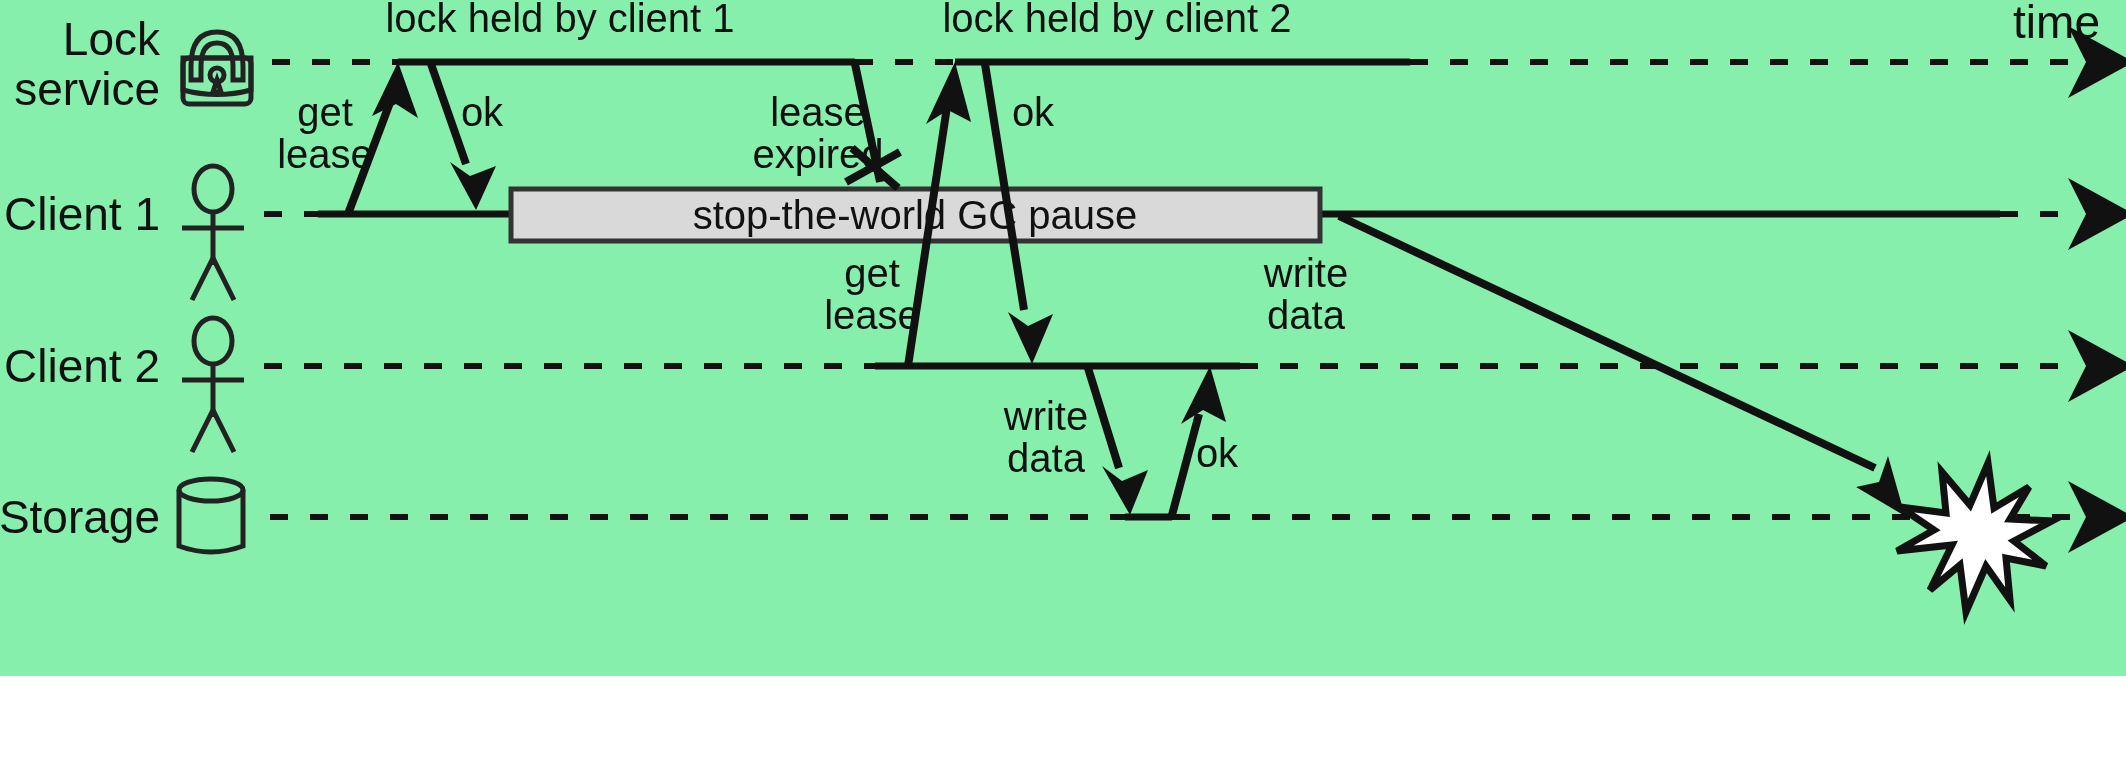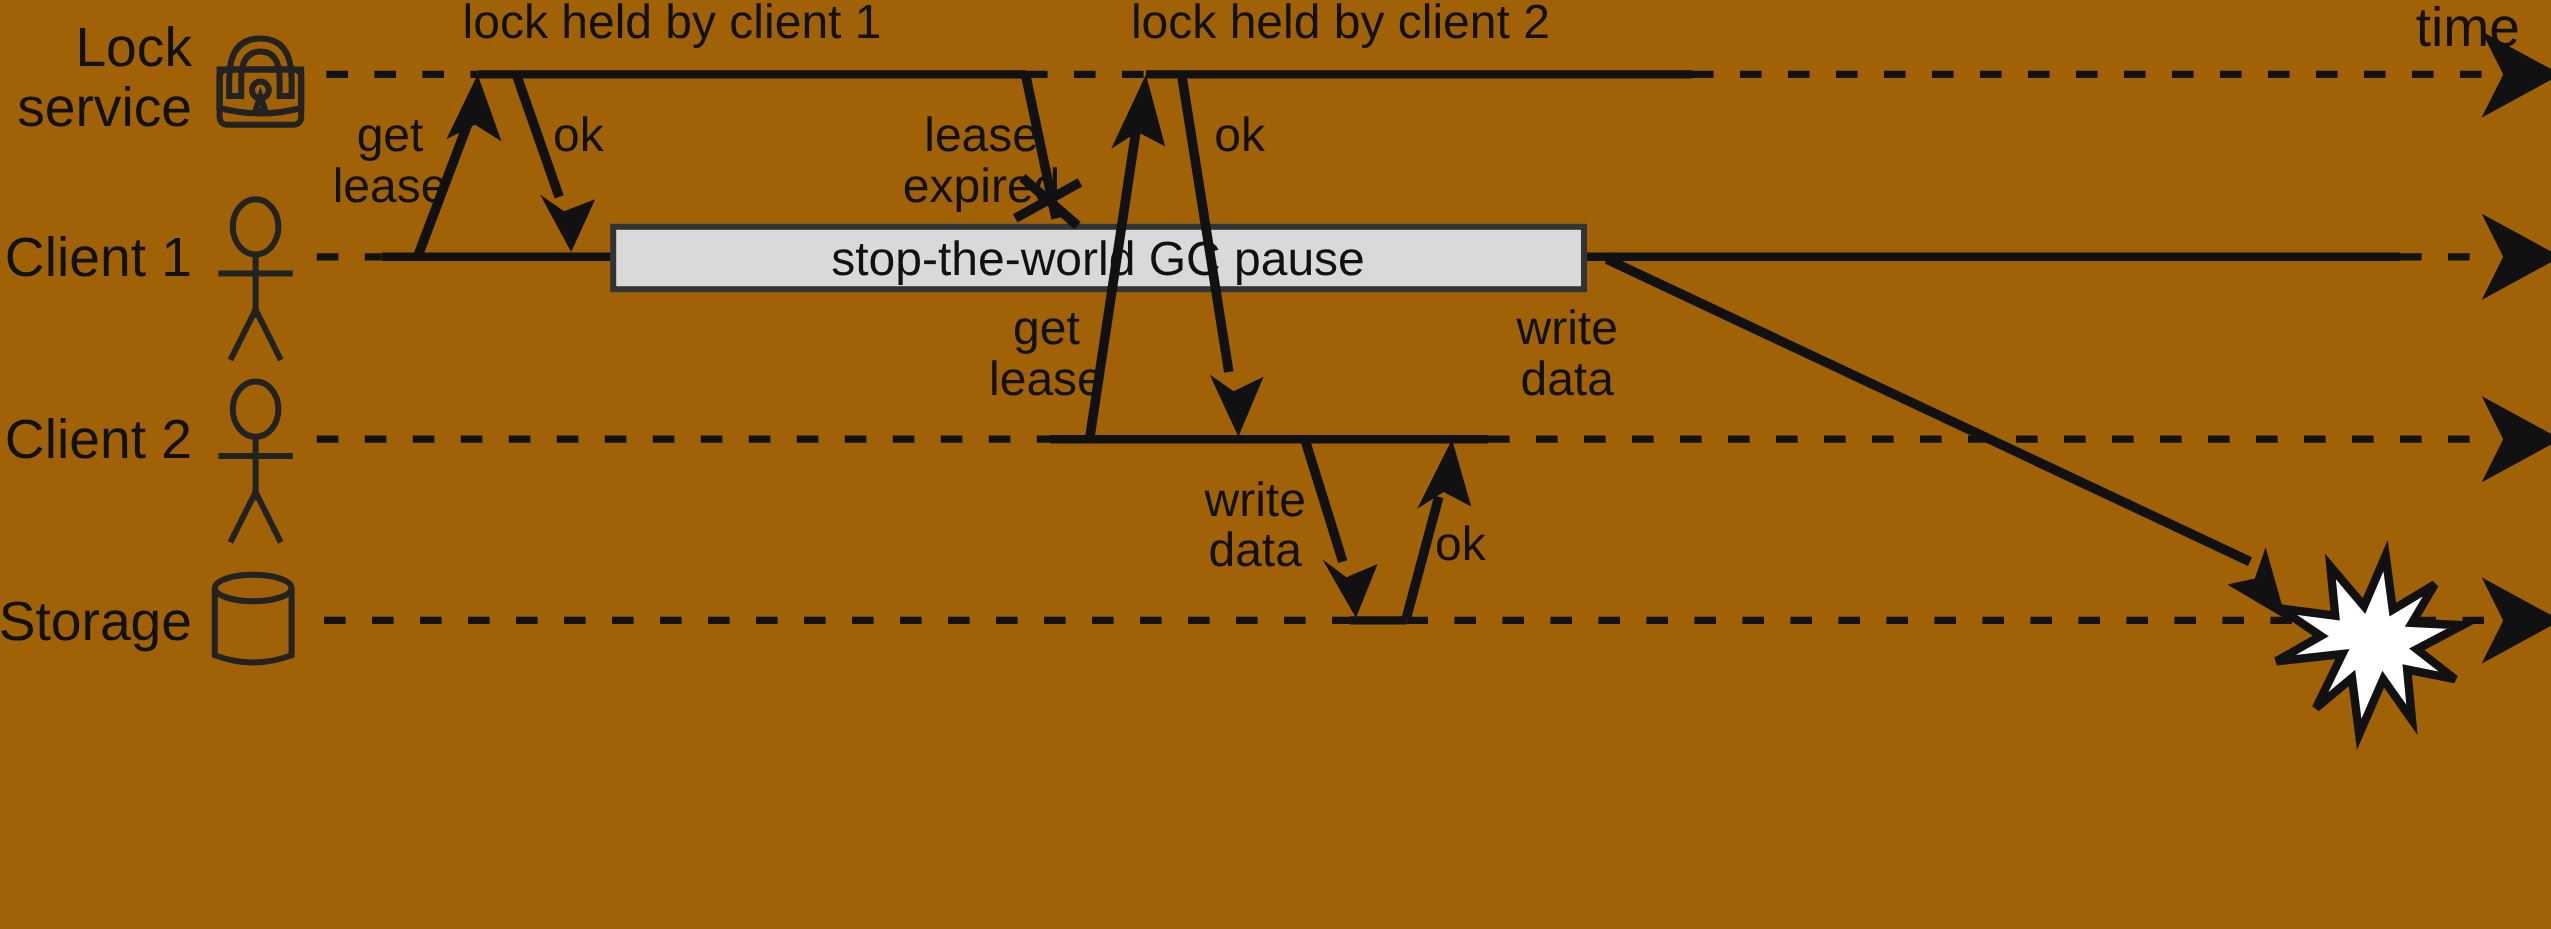--- a/index.html
+++ b/index.html
@@ -9,22 +9,22 @@
   }
   body {
     font-family: "Liberation Sans", sans-serif;
     width: 2126px;
     height: 774px;
     overflow: hidden;
   }
   #diagram-root {
     position: relative;
     width: 2126px;
-    height: 774px;
-    background: #a16207;
+    height: 676px;
+    background: #86efac;
   }
   svg#diagram-svg {
     position: absolute;
     top: 0;
     left: 0;
     width: 2126px;
     height: 774px;
   }
   .lane-label {
     font-size: 46px;

